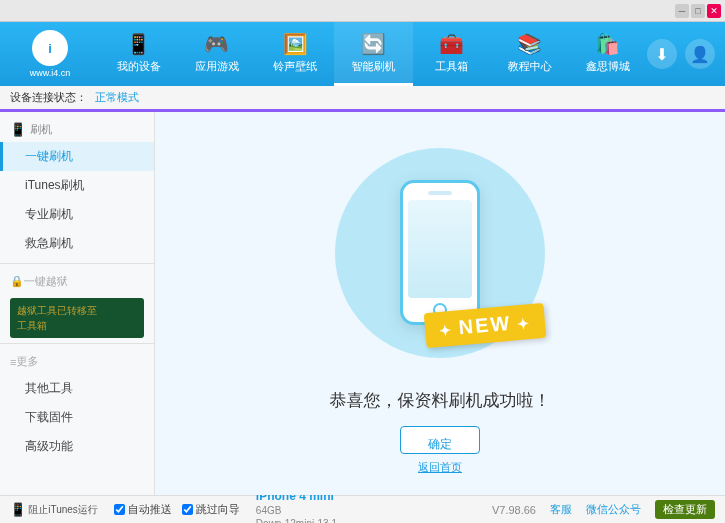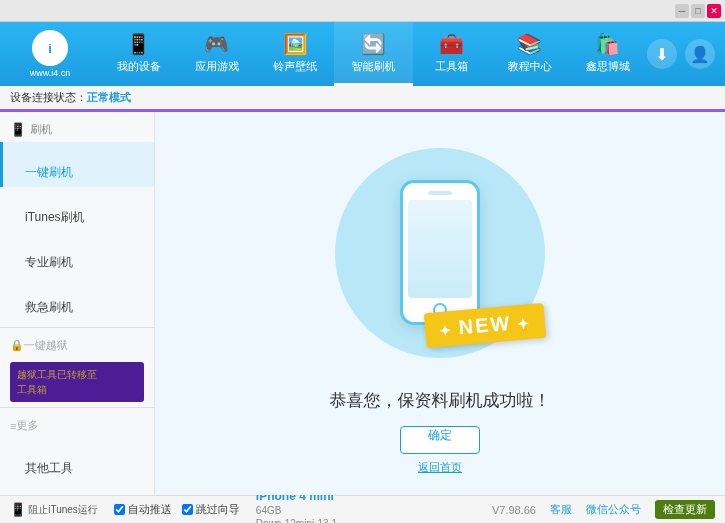--- a/index.html
+++ b/index.html
@@ -77,21 +77,21 @@
     
     .status-bar {
       height: 26px;
       background: #f5f5f5;
       border-bottom: 3px solid #8b5cf6;
       display: flex; align-items: center;
       padding: 0 10px;
       font-size: 11px; color: #666;
     }
     .status-bar .status-label { color: #333; }
-    .status-bar .status-value { color: #1a9de0; font-weight: bold; margin-left: 0; }
+    .status-bar .status-value { color: #1a9de0; font-weight: normal; margin-left: 8px; }
 
     
     .main-content {
       display: flex;
       height: calc(523px - 22px - 64px - 26px - 28px);
     }
 
     
     .sidebar {
       width: 155px;
@@ -101,21 +101,21 @@
       flex-shrink: 0;
       padding-top: 5px;
     }
     .sidebar-section-header {
       display: flex; align-items: center;
       padding: 5px 10px;
       font-size: 11px; color: #888;
     }
     .sidebar-section-header .icon { margin-right: 4px; font-size: 13px; color: #888; }
     .sidebar-item {
-      padding: 22px 12px 6px 22px;
+      padding: 6px 12px 6px 22px;
       font-size: 12px; color: #444;
       cursor: pointer;
       border-left: 3px solid transparent;
     }
     .sidebar-item.active {
       background: #e0f3fc;
       color: #1a9de0;
       border-left-color: #1a9de0;
     }
     .sidebar-divider { height: 1px; background: #e0e0e0; margin: 5px 0; }
@@ -125,21 +125,21 @@
       font-size: 11px; color: #aaa;
     }
     .sidebar-note {
       margin: 4px 10px;
       background: #f0f0f0;
       border-radius: 3px;
       padding: 5px 7px;
       font-size: 10px; color: #888;
       line-height: 1.5;
     }
-    .sidebar-note.warn { background: #4c1d95; color: #c0a030; }
+    .sidebar-note.warn { background: #14532d; color: #c0a030; }
 
     
     .content-area {
       flex: 1;
       display: flex; flex-direction: column; align-items: center; justify-content: center;
       background: #f0f8ff;
       position: relative;
     }
 
     
@@ -216,21 +216,21 @@
     }
     .confirm-btn {
       margin-top: 14px;
       width: 80px; height: 28px;
       background: #fff;
       border: 1px solid #1a9de0;
       color: #1a9de0;
       border-radius: 4px;
       font-size: 12px;
       cursor: pointer;
-      display: flex; align-items: flex-start; justify-content: center;
+      display: flex; align-items: flex-end; justify-content: center;
     }
     .home-link {
       margin-top: 6px;
       font-size: 11px;
       color: #1a9de0;
       cursor: pointer;
       text-decoration: underline;
     }
 
     
@@ -358,20 +358,23 @@
     <div class="sidebar-group-header">
       <span class="icon">≡</span>
       <span>更多</span>
     </div>
     <div class="sidebar-item">
       <span>其他工具</span>
     </div>
     <div class="sidebar-item">
       <span>下载固件</span>
     </div>
+    <div class="sidebar-item">
+      <span>高级功能</span>
+    </div>
   </div>
 
   <div class="content-area">
     <div class="phone-illustration">
       <div class="phone-circle-bg"></div>
       <div class="phone-body">
         <div class="phone-speaker"></div>
         <div class="phone-screen"></div>
         <div class="phone-home"></div>
       </div>

